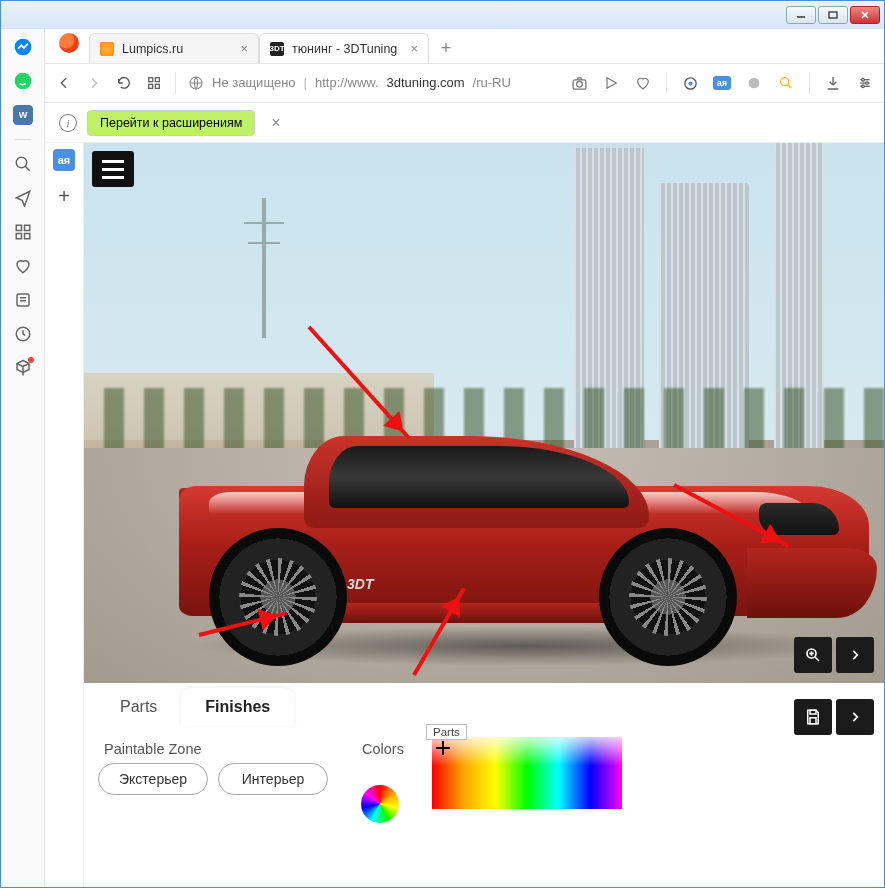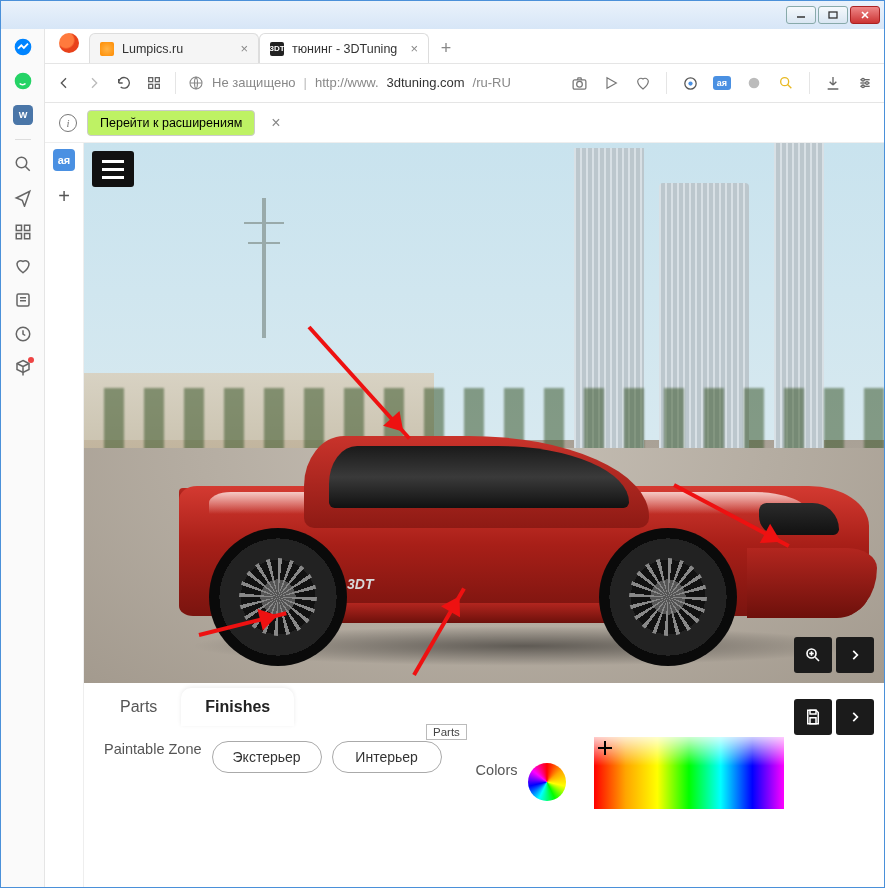--- a/index.html
+++ b/index.html
@@ -100,21 +100,21 @@
 .vb{width:38px;height:36px;background:#1b1b1b;color:#fff;display:flex;align-items:center;justify-content:center;border-radius:3px;font-size:16px;}
 .save-row{position:absolute;right:10px;top:556px;display:flex;gap:4px;z-index:15;}
 
 
 .panel{position:absolute;left:0;right:0;top:540px;bottom:0;background:#fff;}
 .panel-tabs{height:48px;display:flex;align-items:center;padding-left:12px;gap:0;}
 .ptab{padding:10px 24px;font-size:16px;color:#555;border-radius:10px 10px 0 0;}
 .ptab.active{background:#fff;color:#222;font-weight:600;box-shadow:0 -1px 4px rgba(0,0,0,.08);position:relative;}
 .close-tip{position:absolute;left:342px;top:41px;background:#fff;border:1px solid #bbb;padding:1px 6px;font-size:11.5px;color:#444;z-index:5;}
 .panel-body{display:flex;padding:10px 14px 14px;gap:28px;align-items:flex-start;flex-wrap:nowrap;}
-.pcol{display:flex;flex-direction:row;gap:10px;}
+.pcol{display:flex;flex-direction:column;gap:4px;}
 .pcol-label{font-size:14.5px;color:#555;padding-left:6px;padding-bottom:2px;}
 .btn-row{display:flex;gap:10px;}
 .pill-btn{border:1.5px solid #aaa;border-radius:20px;padding:7px 20px;font-size:14px;color:#333;background:#fff;min-width:110px;text-align:center;}
 .color-wheel{width:38px;height:38px;border-radius:50%;background:conic-gradient(red,orange,yellow,lime,cyan,blue,magenta,red);margin-top:22px;}
 .color-box{width:190px;height:72px;position:relative;margin-top:-4px;}
 .hue{position:absolute;inset:0;background:linear-gradient(90deg,red,orange,yellow,lime,cyan,blue,magenta);}
 .color-box .white-ov{position:absolute;inset:0;background:linear-gradient(180deg,#ffffffcc,#fff0 40%);}
 .picker-cross{position:absolute;left:4px;top:4px;width:14px;height:14px;}
 .picker-cross::before,.picker-cross::after{content:"";position:absolute;background:#000;}
 .picker-cross::before{left:6px;top:0;width:2px;height:14px;}

